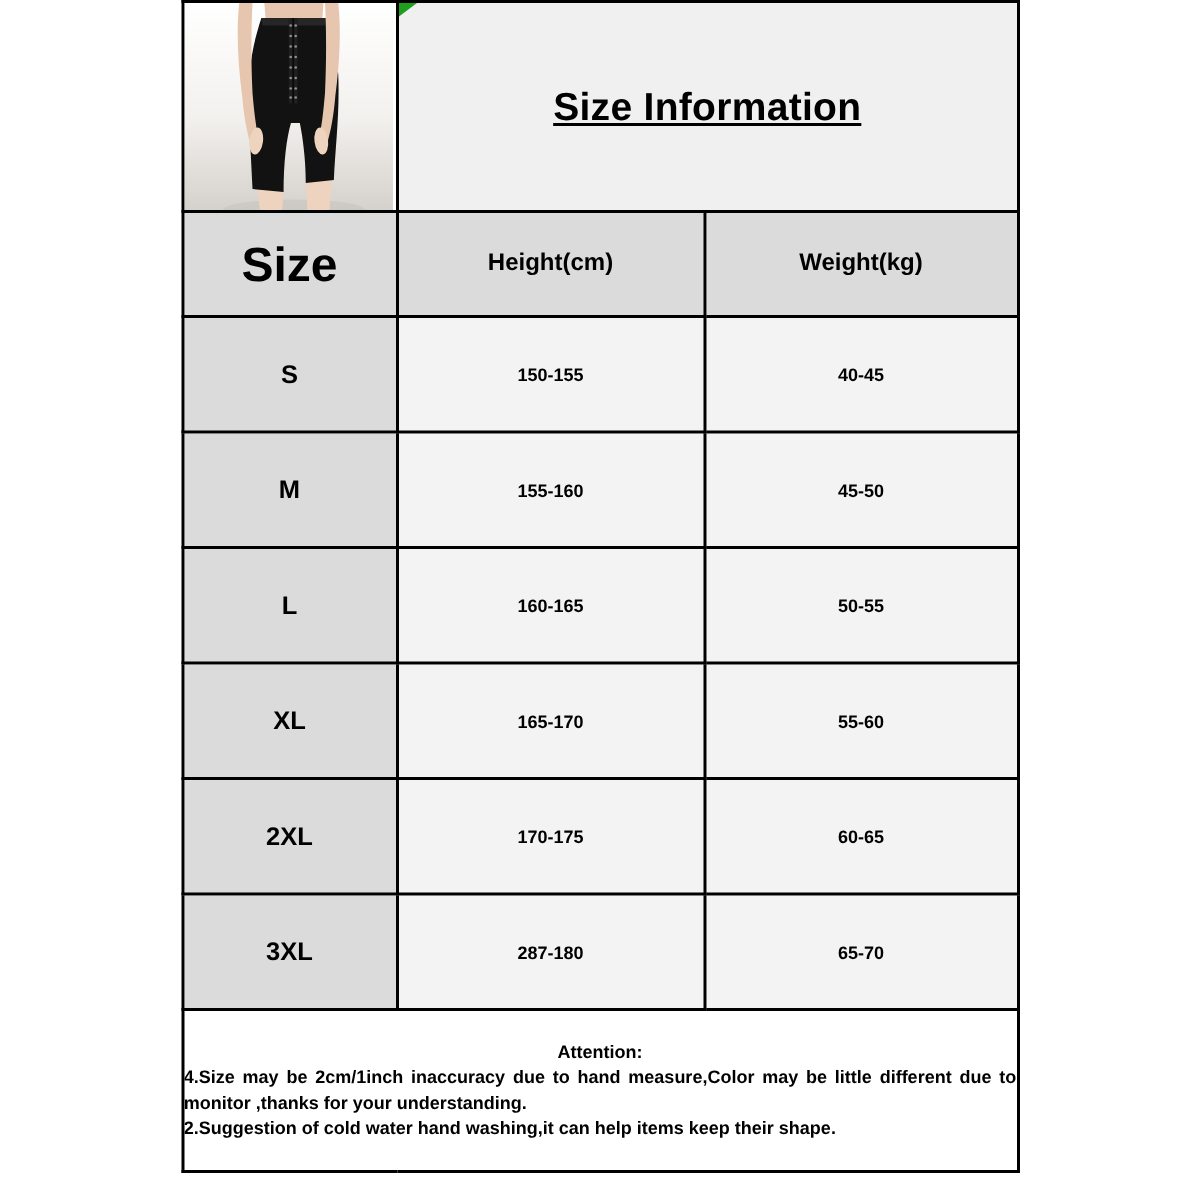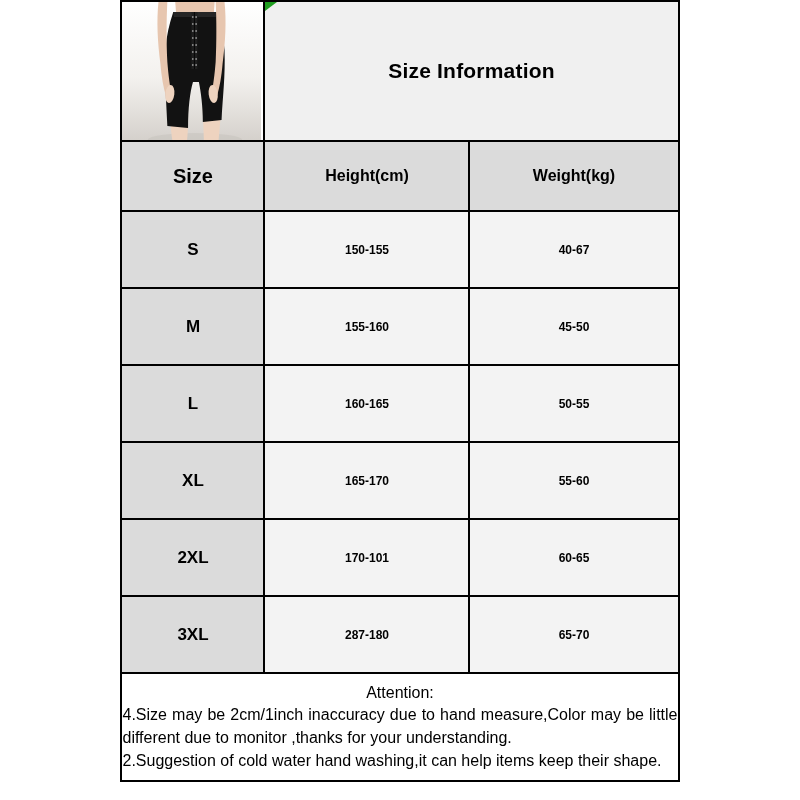--- a/index.html
+++ b/index.html
@@ -36,58 +36,59 @@
   
   td.img-cell {
     height: 138px;
     background: #ffffff;
     padding: 0;
   }
   td.img-cell svg { display: block; }
   td.title-cell {
     background: #f0f0f0;
     position: relative;
-    font-size: 21px;
+    font-size: 26px;
     font-weight: bold;
     letter-spacing: 0.2px;
+    text-decoration: underline;
   }
   .corner-triangle {
     position: absolute;
     top: 0;
     left: 0;
     width: 0;
     height: 0;
     border-top: 9px solid #1f9d1f;
     border-right: 12px solid transparent;
   }
 
   
   tr.header-row th {
     height: 68px;
     background: #dbdbdb;
     font-weight: bold;
   }
-  th.size-head { font-size: 20px; }
+  th.size-head { font-size: 32px; }
   th.col-head  { font-size: 16px; margin-top: 44px; }
 
   
   tr.data-row td { height: 75px; font-weight: bold; }
   td.size-cell  { background: #dbdbdb; font-size: 17px; }
   td.value-cell { background: #f3f3f3; font-size: 12px; }
 
   
   td.attention-cell {
     height: 106px;
     background: #ffffff;
     text-align: left;
     vertical-align: top;
     padding: 2px 3px 0 3px;
-    font-size: 16px;
+    font-size: 12px;
     line-height: 1.42;
-    font-weight: normal;
+    font-weight: bold;
   }
   .attn-line { text-align: justify; }
 </style>
 </head>
 <body>
 
 <div class="canvas">
   <table class="size-table">
     <colgroup>
       <col class="c1">
@@ -154,40 +155,40 @@
 
     <tr class="header-row">
       <th class="size-head">Size</th>
       <th class="col-head">Height(cm)</th>
       <th class="col-head">Weight(kg)</th>
     </tr>
 
     <tr class="data-row">
       <td class="size-cell">S</td>
       <td class="value-cell">150-155</td>
-      <td class="value-cell">40-67</td>
+      <td class="value-cell">40-45</td>
     </tr>
     <tr class="data-row">
       <td class="size-cell">M</td>
       <td class="value-cell">155-160</td>
       <td class="value-cell">45-50</td>
     </tr>
     <tr class="data-row">
       <td class="size-cell">L</td>
       <td class="value-cell">160-165</td>
       <td class="value-cell">50-55</td>
     </tr>
     <tr class="data-row">
       <td class="size-cell">XL</td>
       <td class="value-cell">165-170</td>
       <td class="value-cell">55-60</td>
     </tr>
     <tr class="data-row">
       <td class="size-cell">2XL</td>
-      <td class="value-cell">170-101</td>
+      <td class="value-cell">170-175</td>
       <td class="value-cell">60-65</td>
     </tr>
     <tr class="data-row">
       <td class="size-cell">3XL</td>
       <td class="value-cell">287-180</td>
       <td class="value-cell">65-70</td>
     </tr>
 
     <tr>
       <td class="attention-cell" colspan="3">

